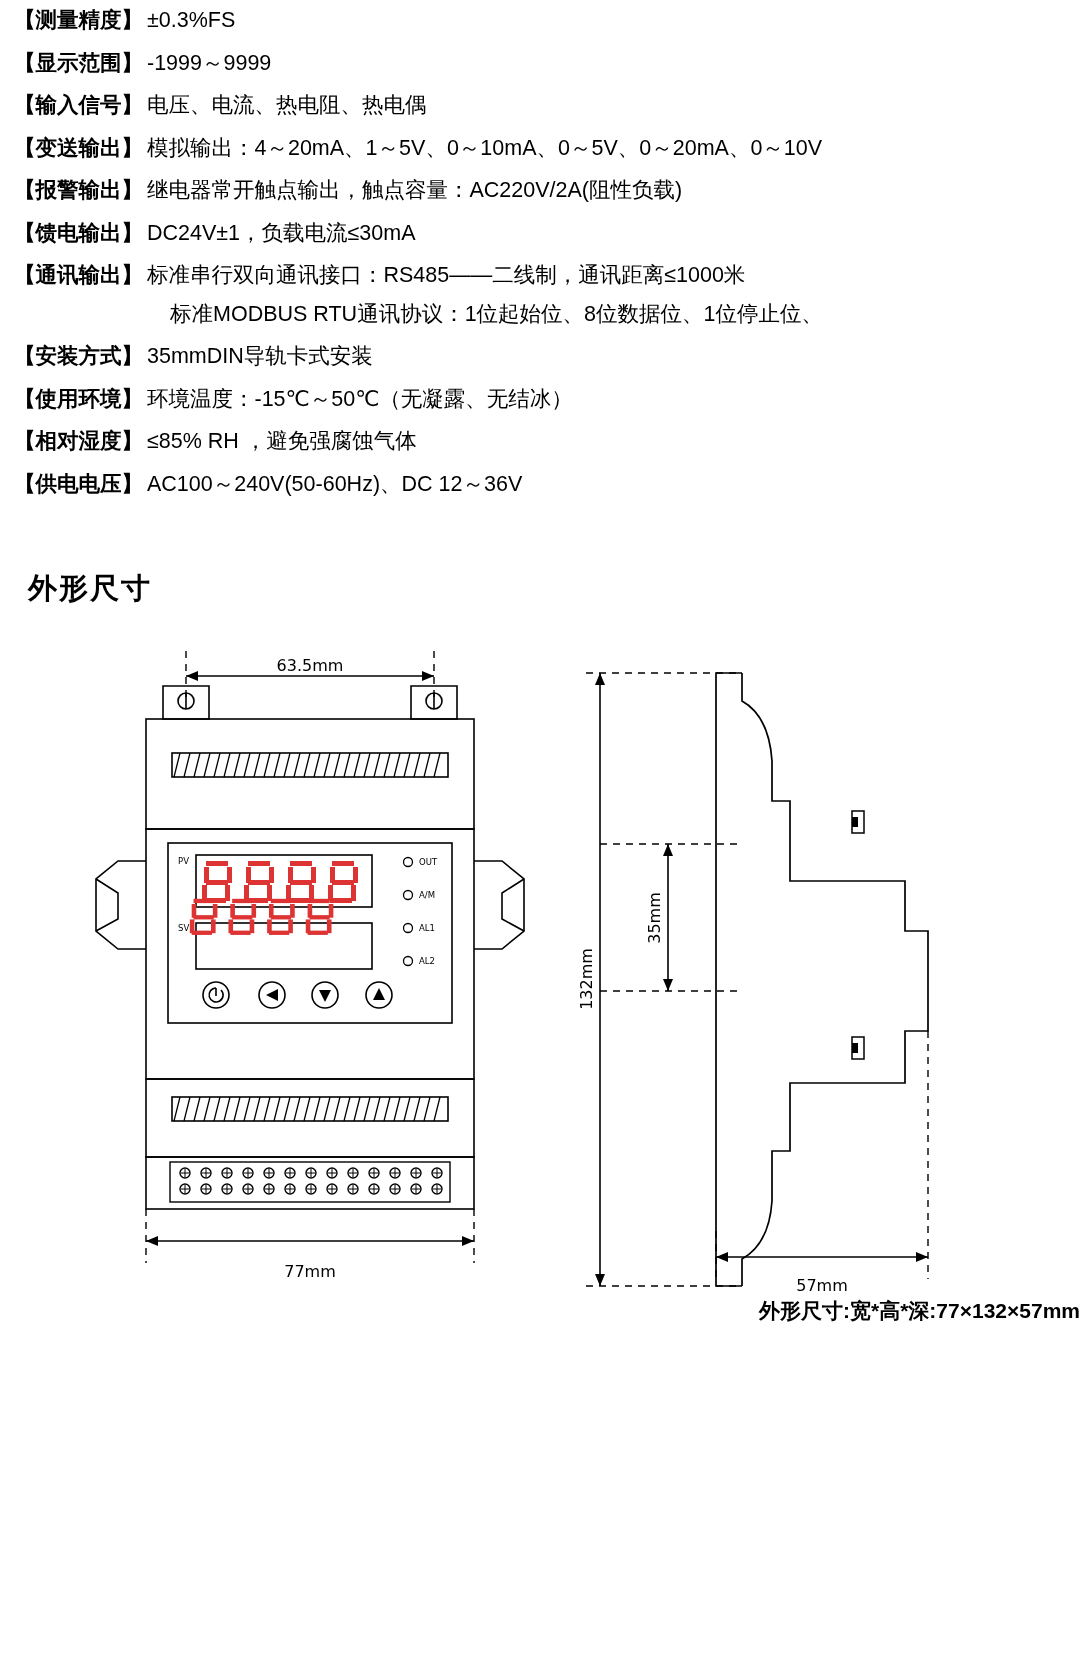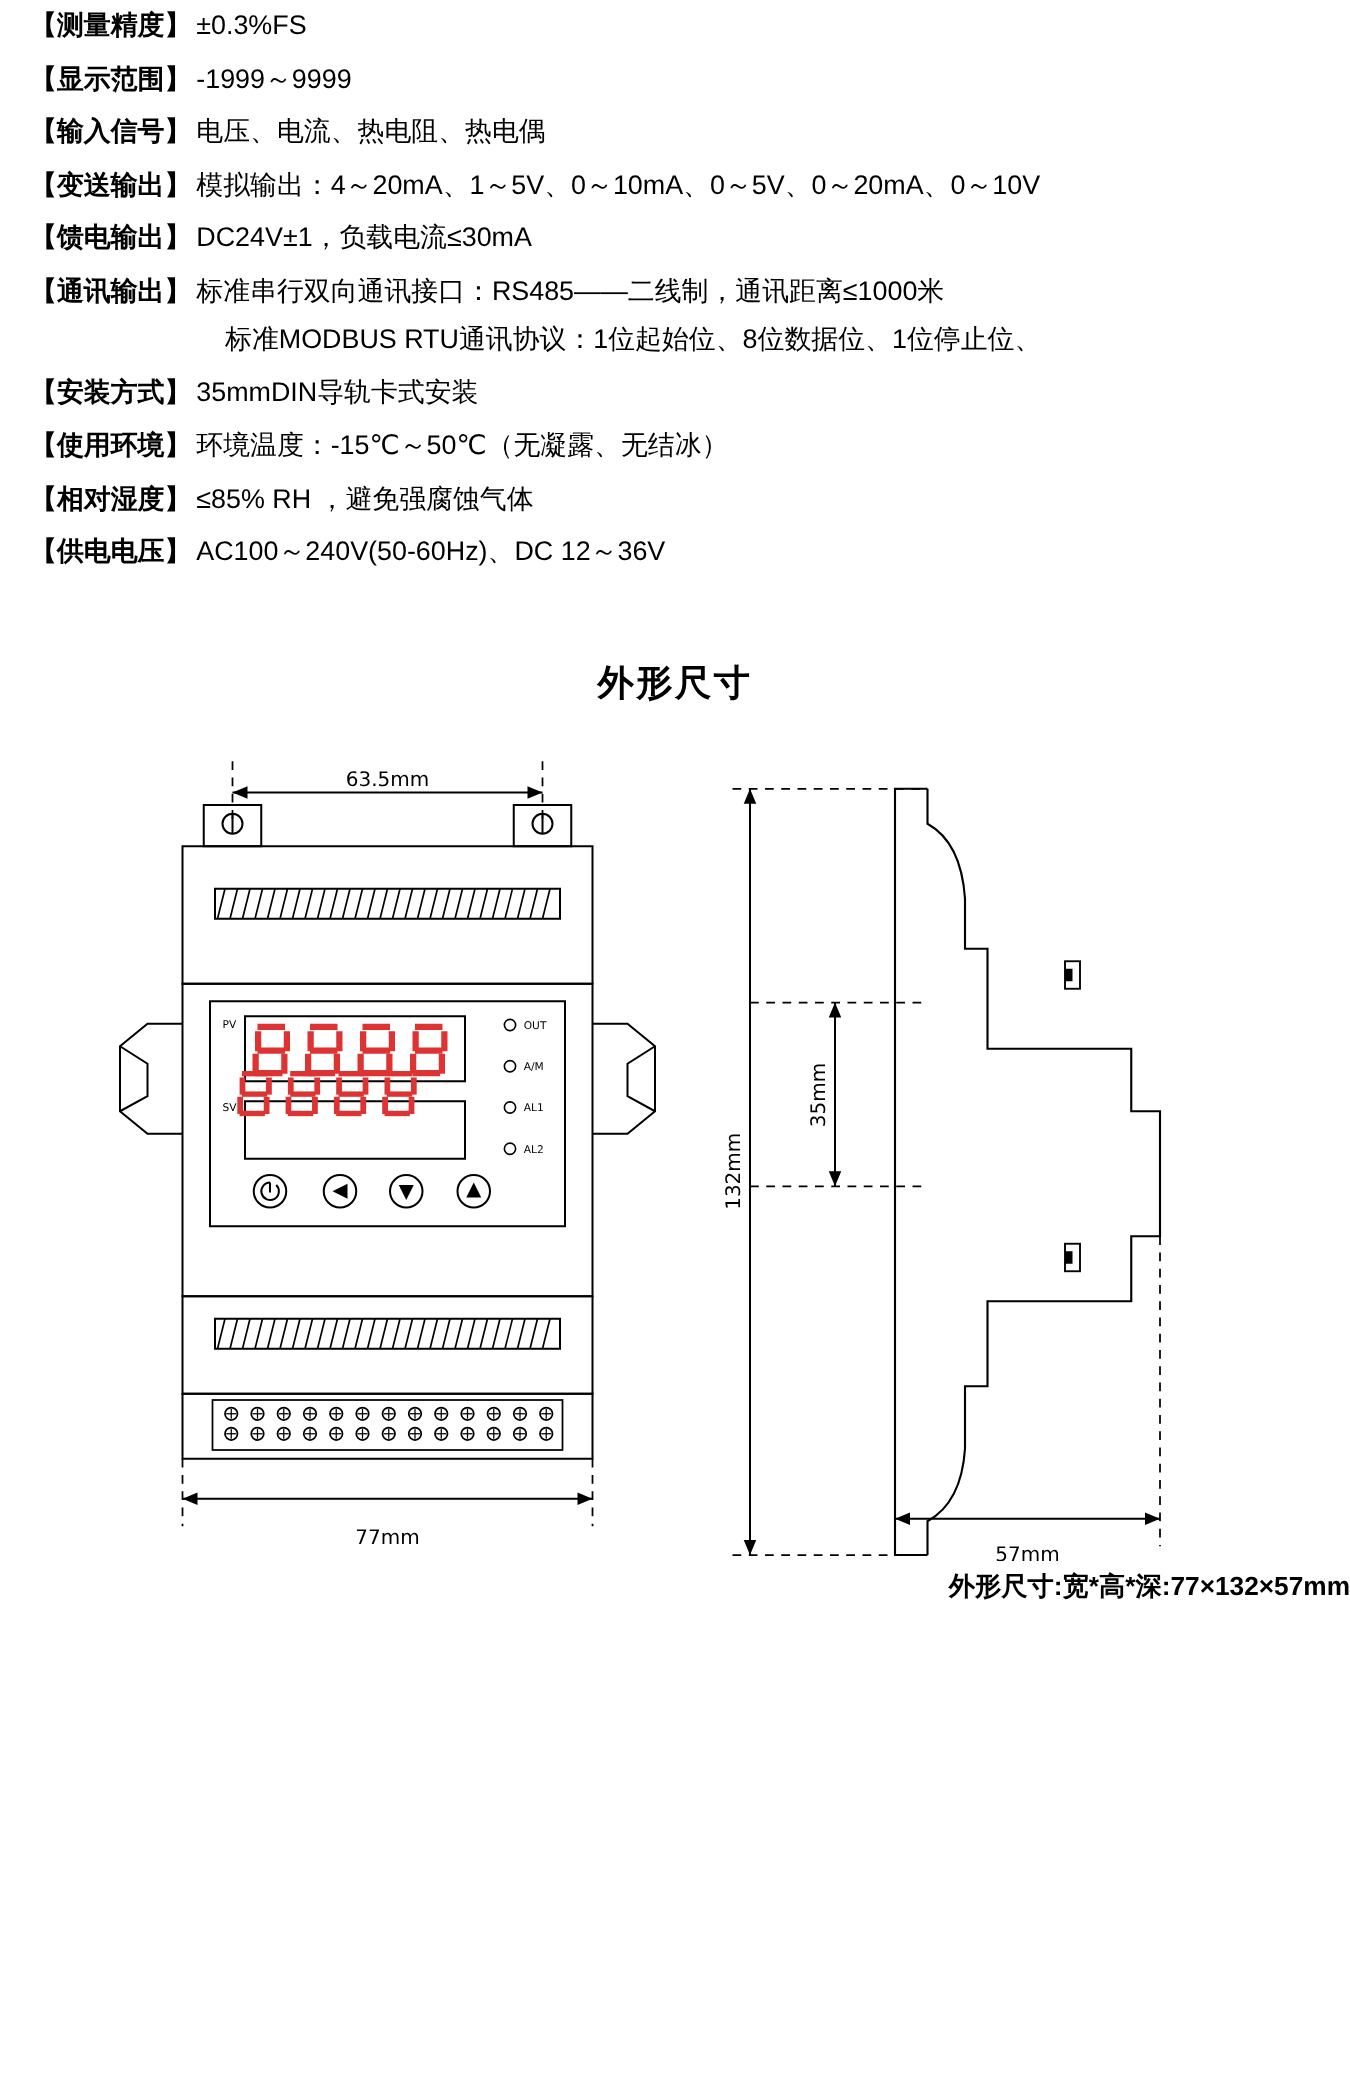--- a/index.html
+++ b/index.html
@@ -11,21 +11,21 @@
     width: 1080px;
     height: 1678px;
     font-family: "Liberation Sans", "DejaVu Sans", sans-serif;
     color: #000000;
     position: relative;
     overflow: hidden;
   }
 
   
   .spec-list {
-    padding: 10px 0 0 24px;
+    padding: 10px 0 0 14px;
   }
   .spec-row {
     display: flex;
     align-items: flex-start;
     font-size: 21.5px;
     line-height: 1.0;
     margin-bottom: 21px;
     white-space: nowrap;
   }
   .spec-label {
@@ -38,25 +38,26 @@
     font-weight: 400;
     margin-left: 4px;
   }
   .spec-row.indent {
     margin-left: 152px;
     margin-top: -4px;
   }
 
   
   .section-title {
-    text-align: center;
+    text-align: left;
     font-size: 29px;
     font-weight: 700;
     margin-top: 74px;
     letter-spacing: 2px;
+    padding-left: 28px;
   }
 
   
   .drawing {
     position: relative;
     width: 1080px;
     height: 660px;
     margin-top: 22px;
   }
   .drawing svg {
@@ -100,20 +101,24 @@
     <span class="spec-label">【显示范围】</span>
     <span class="spec-value">-1999～9999</span>
   </div>
   <div class="spec-row">
     <span class="spec-label">【输入信号】</span>
     <span class="spec-value">电压、电流、热电阻、热电偶</span>
   </div>
   <div class="spec-row">
     <span class="spec-label">【变送输出】</span>
     <span class="spec-value">模拟输出：4～20mA、1～5V、0～10mA、0～5V、0～20mA、0～10V</span>
+  </div>
+  <div class="spec-row">
+    <span class="spec-label">【报警输出】</span>
+    <span class="spec-value">继电器常开触点输出，触点容量：AC220V/2A(阻性负载)</span>
   </div>
   <div class="spec-row">
     <span class="spec-label">【馈电输出】</span>
     <span class="spec-value">DC24V±1，负载电流≤30mA</span>
   </div>
   <div class="spec-row">
     <span class="spec-label">【通讯输出】</span>
     <span class="spec-value">标准串行双向通讯接口：RS485——二线制，通讯距离≤1000米</span>
   </div>
   <div class="spec-row indent">

